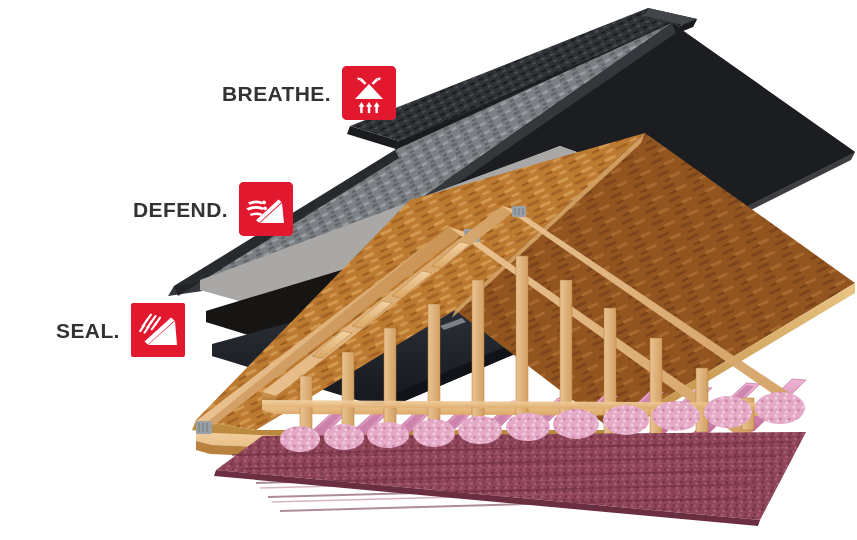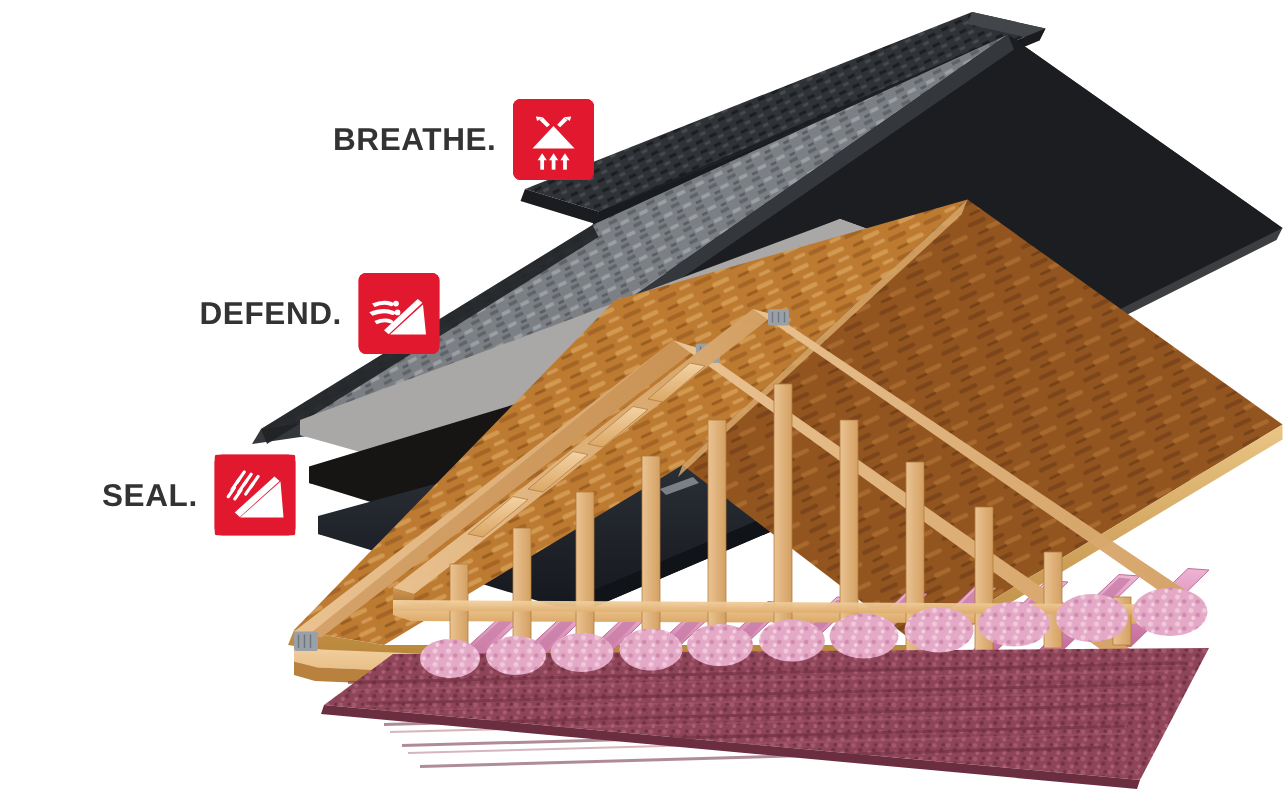--- a/index.html
+++ b/index.html
@@ -49,21 +49,21 @@
     width:56px;height:56px;
     background:#ffffff;
     border:1px solid #e9dfe2;
     border-radius:0;
     display:flex;align-items:center;justify-content:center;
     flex:0 0 auto;
   }
   .badge-plus svg{display:block;}
   #callout-breathe{ left:222px; top:66px; }
   #callout-defend { left:133px; top:182px; }
-  #callout-seal   { left:68px;  top:303px;align-items:center; }
+  #callout-seal   { left:56px;  top:303px;align-items:center; }
   #callout-comfort{ left:82px;  top:450px; }
   #callout-comfort .ctext{padding-right:12px;}
 </style>
 </head>
 <body>
 
 <div id="stage">
 
   <svg id="illustration" viewBox="0 0 857 540" xmlns="http://www.w3.org/2000/svg">
     <defs>

